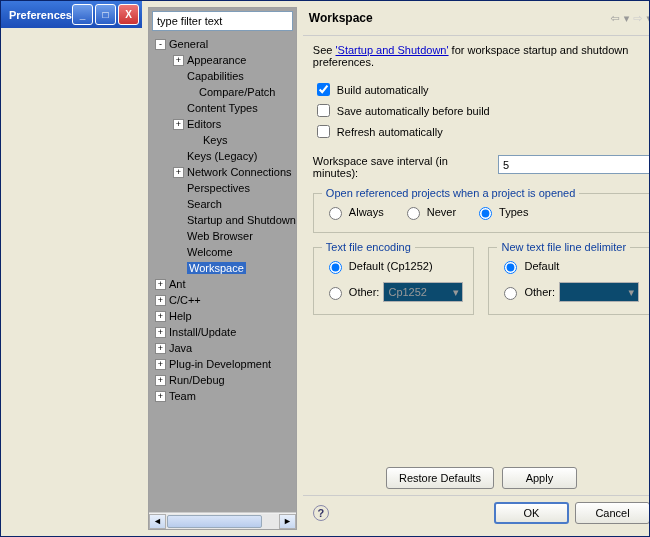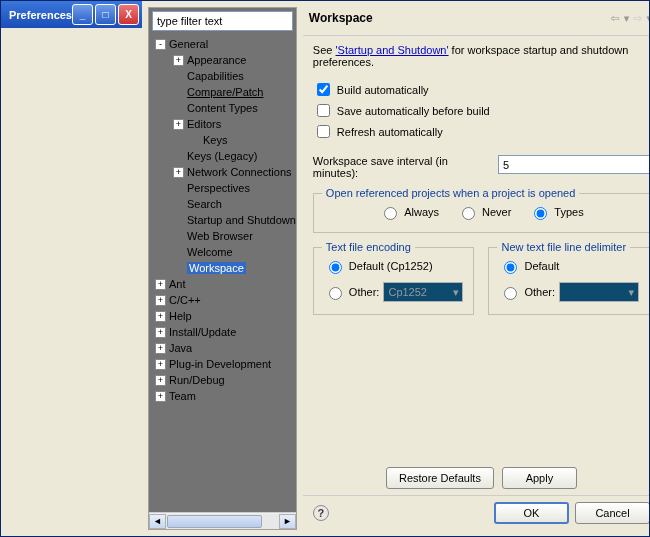--- a/index.html
+++ b/index.html
@@ -5,21 +5,21 @@
 * { box-sizing: border-box; font-family: Tahoma, sans-serif; font-size: 11px; }
 body { margin: 0; background: #ece9d8; }
 .window { width: 650px; height: 537px; border: 1px solid #0a246a; background: #ece9d8; display: flex; flex-direction: row; }
 .titlebar { height: 27px; background: linear-gradient(to bottom, #3b77dd 0%, #2961c9 50%, #1c4db8 100%); display: flex; align-items: center; padding: 0 3px 0 8px; color: #fff; font-weight: bold; font-size: 13px; }
 .titlebar-text { flex: 1; }
 .titlebar-btns { display: flex; gap: 2px; }
 .tbtn { width: 21px; height: 21px; border: 1px solid #fff; border-radius: 3px; display: flex; align-items: center; justify-content: center; font-size: 10px; font-weight: bold; }
 .tbtn.min, .tbtn.max { background: linear-gradient(#6f9eea,#2a5fc7); }
 .tbtn.close { background: linear-gradient(#e77,#c33); }
 .body { flex: 1; display: flex; padding: 6px; gap: 6px; overflow: hidden; }
-.left { width: 178px; display: flex; flex-direction: column; border: 1px solid #a0a0a0; background: #737373; }
+.left { width: 178px; display: flex; flex-direction: column; border: 1px solid #a0a0a0; background: #a3a3a3; }
 .filter { margin: 3px; }
 .filter input { width: 100%; height: 20px; border: 1px solid #7f9db9; padding: 2px 4px; font-size: 11px; }
 .tree { flex: 1; overflow: auto; padding: 2px 0; }
 .tree-item { display: flex; align-items: center; height: 16px; white-space: nowrap; cursor: default; }
 .exp { width: 11px; height: 11px; border: 1px solid #888; margin: 0 3px 0 0; display: inline-flex; align-items: center; justify-content: center; font-size: 9px; line-height: 1; color: #000; background: #fff; }
 .exp.none { border: none; background: none; }
 .sel { background: #316ac5; color: #fff; padding: 0 2px; }
 .hsb { height: 17px; border-top: 1px solid #ccc; background: #f0f0f0; display: flex; align-items: center; }
 .hsb .arrow { width: 17px; height: 15px; border: 1px solid #b0b0b0; background: linear-gradient(#e8f0fc,#c8d8f0); display: flex; align-items: center; justify-content: center; font-size: 9px; }
 .hsb .track { flex: 1; background: #e8e8e8; height: 15px; display: flex; }
@@ -31,21 +31,21 @@
 .nav span { font-size: 11px; color: #999; }
 .rbody { flex: 1; padding: 8px 10px; overflow: auto; }
 .desc { margin-bottom: 12px; }
 .desc a { color: #0000cc; text-decoration: underline; }
 .ck { display: flex; align-items: center; margin: 2px 0; gap: 4px; }
 .ck input { width: 13px; height: 13px; }
 .row { display: flex; align-items: flex-start; margin-top: 14px; gap: 6px; }
 .row input[type=text] { flex: 1; border: 1px solid #7f9db9; height: 19px; padding: 0 4px; }
 .group { border: 1px solid #c0c0b0; margin-top: 14px; padding: 10px 10px 12px; position: relative; }
 .group .legend { position: absolute; top: -7px; left: 8px; background: #ece9d8; padding: 0 4px; color: #1040a0; font-size: 11px; }
-.radios { display: flex; gap: 18px; justify-content: center; }
+.radios { display: flex; gap: 18px; }
 .radio { display: flex; align-items: center; gap: 4px; }
 .twocol { display: flex; gap: 14px; margin-top: 14px; }
 .twocol .group { flex: 1; margin-top: 0; }
 .sel-dis { border: 1px solid #b0b0b0; background: #0c4a6e; color: #999; height: 20px; width: 80px; padding: 0 4px; display: inline-flex; align-items: center; justify-content: space-between; }
 .btnrow { display: flex; justify-content: center; gap: 8px; padding: 6px 10px; }
 .btn { min-width: 75px; height: 22px; border: 1px solid #888; background: linear-gradient(#fff,#e8e8e0); border-radius: 3px; display: inline-flex; align-items: center; justify-content: center; cursor: default; padding: 0 12px; }
 .btn.def { border: 2px solid #4a7ac8; }
 .footer { border-top: 1px solid #ccc; padding: 6px 10px; display: flex; align-items: center; }
 .help { width: 16px; height: 16px; border: 1px solid #88a; border-radius: 50%; display: flex; align-items: center; justify-content: center; color: #336; font-weight: bold; }
 .spacer { flex: 1; }
@@ -72,21 +72,21 @@
             <span>General</span>
           </div>
           <div class="tree-item" style="padding-left: 24px;">
             <span class="exp">+</span>
             <span>Appearance</span>
           </div>
           <div class="tree-item" style="padding-left: 24px;">
             <span class="exp none"></span>
             <span>Capabilities</span>
           </div>
-          <div class="tree-item" style="padding-left: 24px; text-decoration: underline;">
+          <div class="tree-item" style="padding-left: 36px;">
             <span class="exp none"></span>
             <span>Compare/Patch</span>
           </div>
           <div class="tree-item" style="padding-left: 24px;">
             <span class="exp none"></span>
             <span>Content Types</span>
           </div>
           <div class="tree-item" style="padding-left: 24px;">
             <span class="exp">+</span>
             <span>Editors</span>

